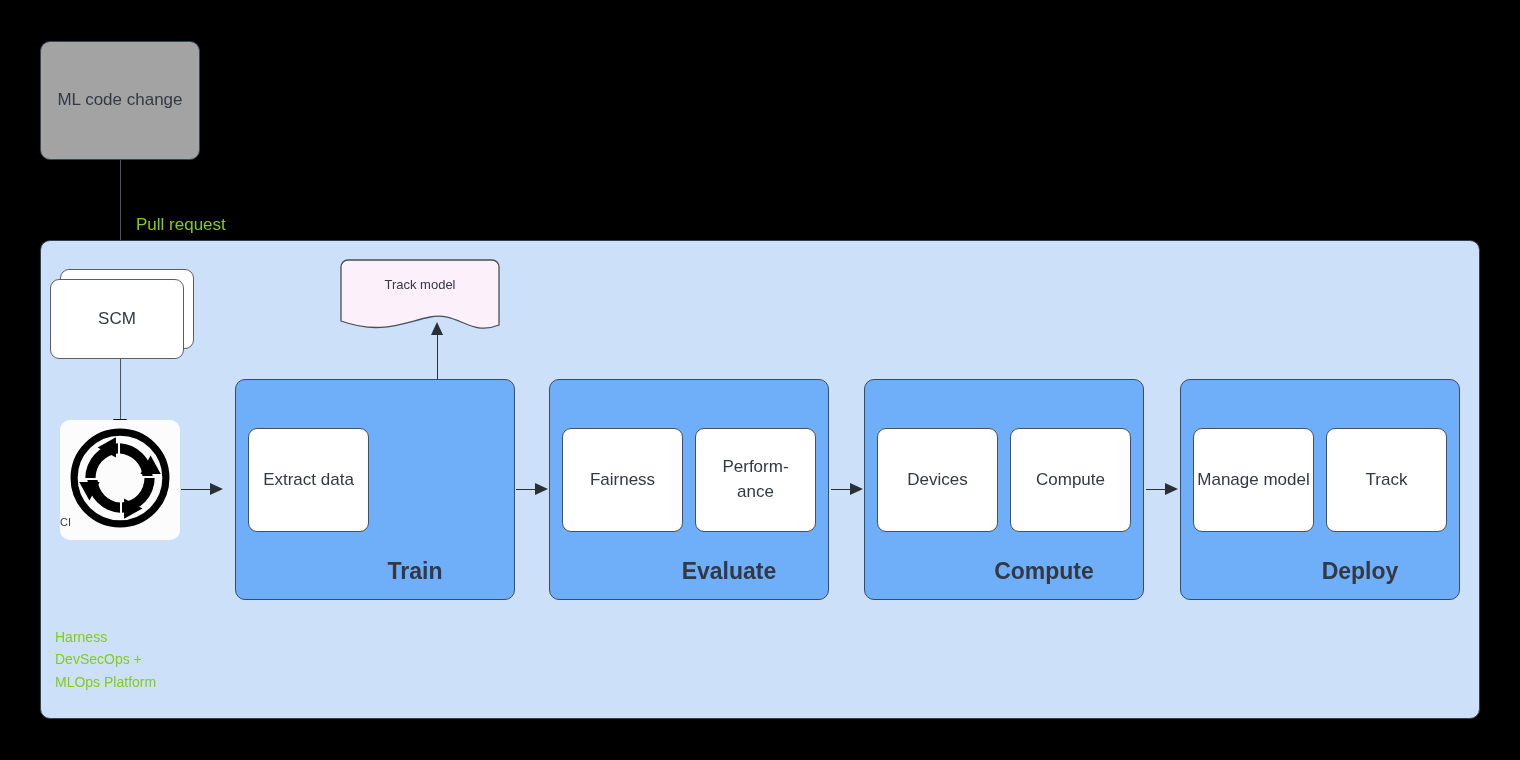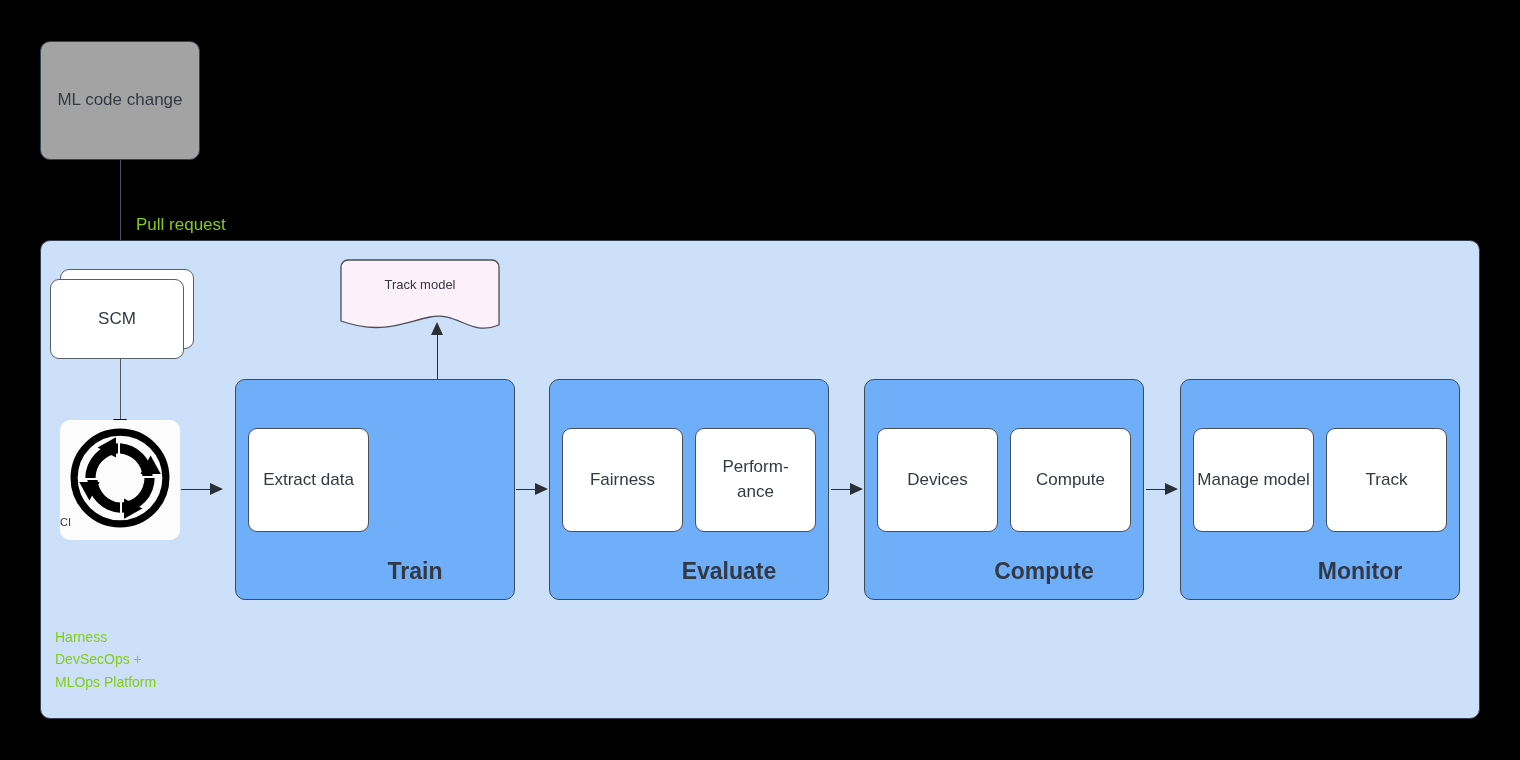--- a/index.html
+++ b/index.html
@@ -357,20 +357,20 @@
 
   <div class="stage" id="stage-monitor">
     <div class="stage-cards">
       <div class="card">
         <span class="txt">Manage model</span>
       </div>
       <div class="card">
         <span class="txt">Track</span>
       </div>
     </div>
-    <div class="stage-title">Monitor</div>
+    <div class="stage-title">Deploy</div>
   </div>
 
   <div id="platform-label">Harness
 DevSecOps +
 MLOps Platform</div>
 
 </div>
 
 </body></html>

